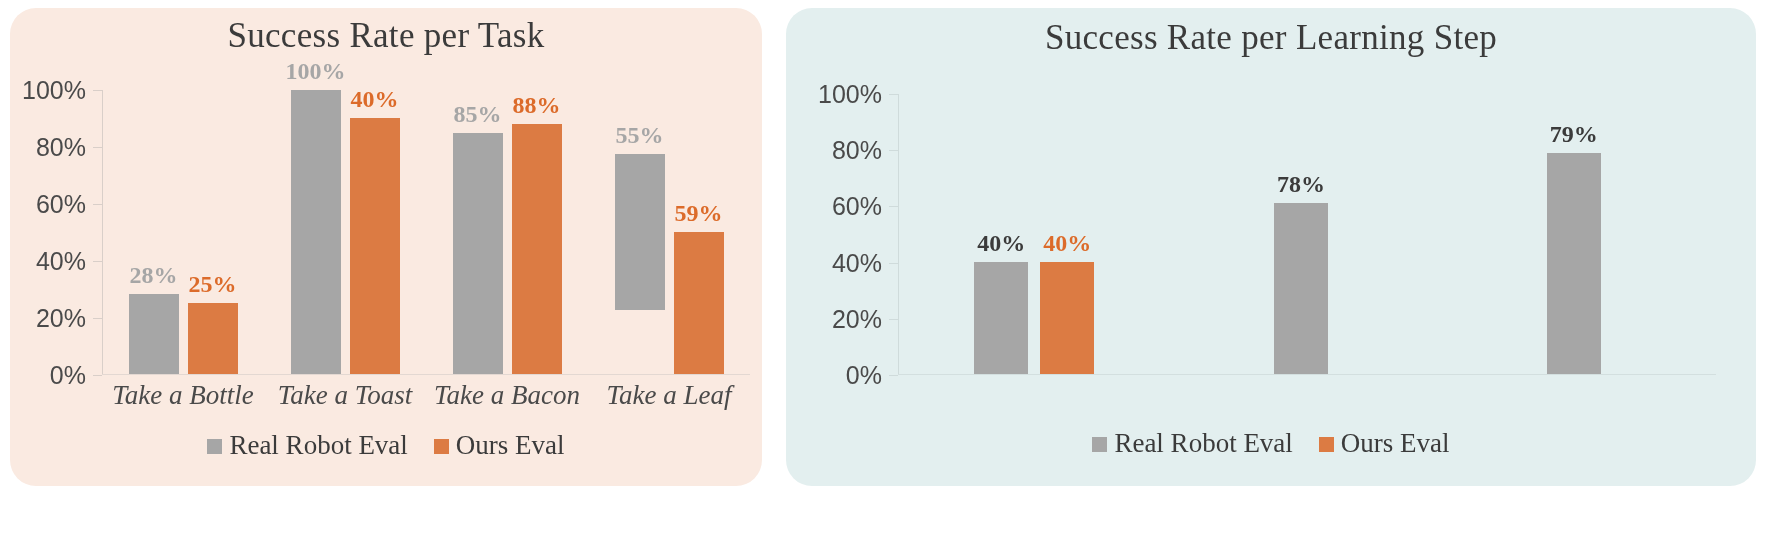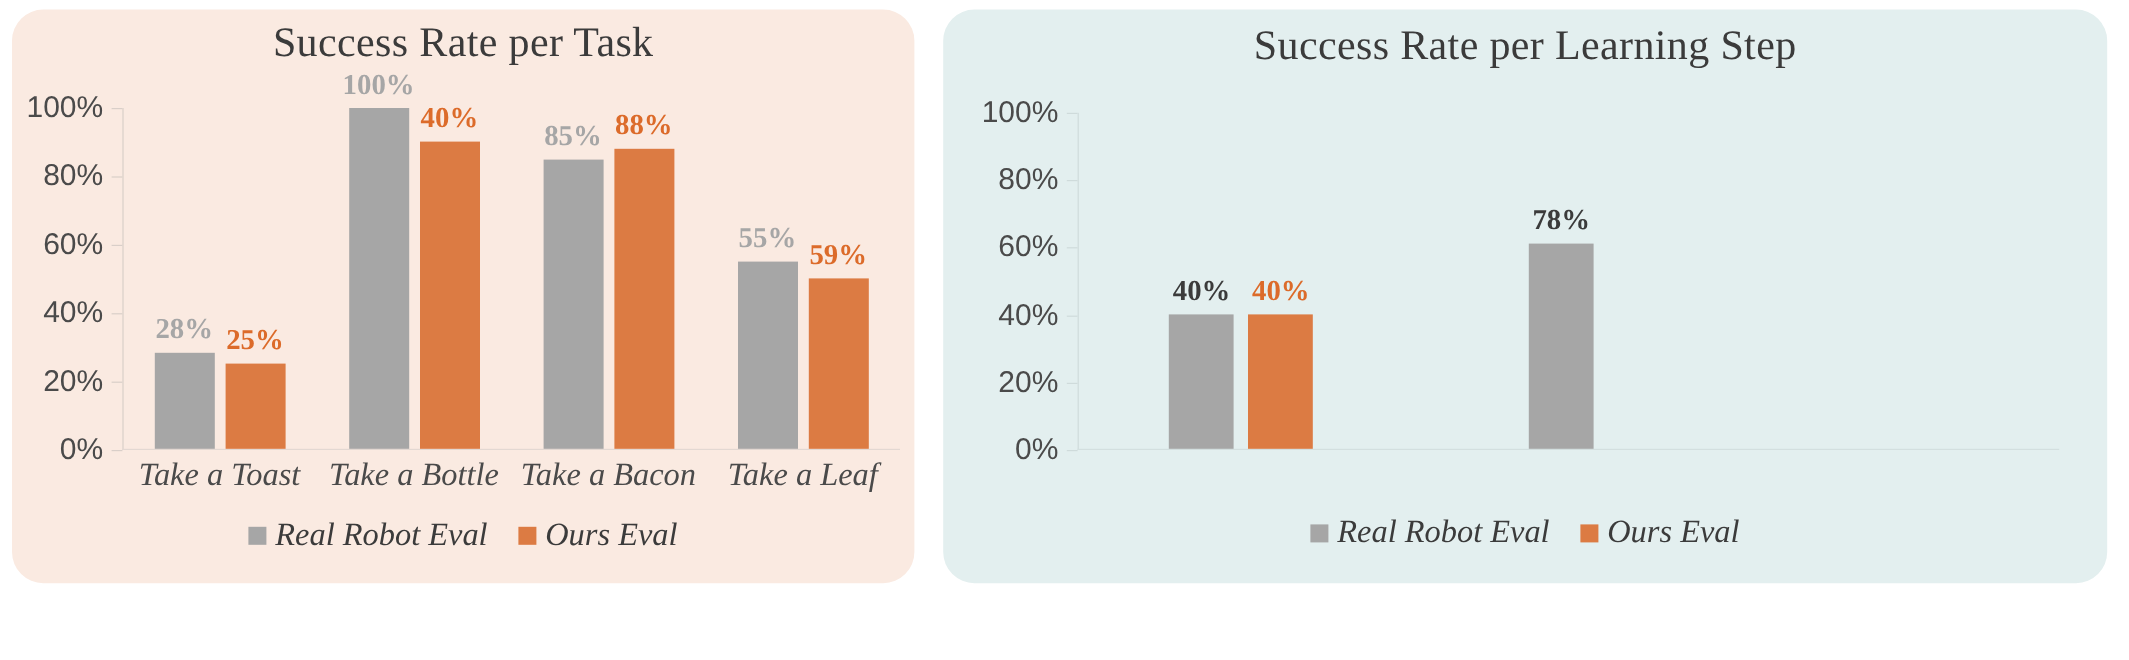--- a/index.html
+++ b/index.html
@@ -153,21 +153,20 @@
   }
 
   
   .legend{
     position:absolute;
     left:0;right:0;
     display:flex;
     justify-content:center;
     align-items:center;
     gap:26px;
-    font-style:italic;
   }
   #legend-left { top:422px; }
   #legend-right{ top:420px; }
   .legend-item{
     display:flex;
     align-items:center;
     gap:7px;
     font-size:27px;
     color:#3B3B3B;
     font-family:"Liberation Serif", serif;
@@ -242,38 +241,38 @@
             </div>
           </div>
           <div class="bar-slot" style="width:50px;">
             <div class="bar orange" style="height:88%">
               <span class="bar-value orange-lbl">88%</span>
             </div>
           </div>
         </div>
 
         <div class="group">
-          <div class="bar-slot" style="width:50px;margin-right:9px;">
+          <div class="bar-slot" style="width:50px;margin-right:9px;align-items:center;">
             <div class="bar gray" style="height:55%">
               <span class="bar-value gray-lbl">55%</span>
             </div>
           </div>
           <div class="bar-slot" style="width:50px;">
             <div class="bar orange" style="height:50%">
               <span class="bar-value orange-lbl">59%</span>
             </div>
           </div>
         </div>
 
       </div>
     </div>
 
     <div class="cats" id="cats-left">
+      <div class="cat">Take a Bottle</div>
       <div class="cat">Take a Toast</div>
-      <div class="cat">Take a Bottle</div>
       <div class="cat">Take a Bacon</div>
       <div class="cat">Take a Leaf</div>
     </div>
 
     <div class="legend" id="legend-left">
       <div class="legend-item">
         <span class="legend-swatch gray"></span>
         <span>Real Robot Eval</span>
       </div>
       <div class="legend-item">
@@ -320,20 +319,25 @@
 
         <div class="group">
           <div class="bar-slot" style="width:54px;margin-right:12px;">
             <div class="bar gray" style="height:61%">
               <span class="bar-value gray-lbl">78%</span>
             </div>
           </div>
         </div>
 
         <div class="group">
+          <div class="bar-slot" style="width:54px;margin-right:12px;">
+            <div class="bar gray" style="height:79%">
+              <span class="bar-value gray-lbl">79%</span>
+            </div>
+          </div>
         </div>
 
       </div>
     </div>
 
 
     <div class="legend" id="legend-right">
       <div class="legend-item">
         <span class="legend-swatch gray"></span>
         <span>Real Robot Eval</span>

